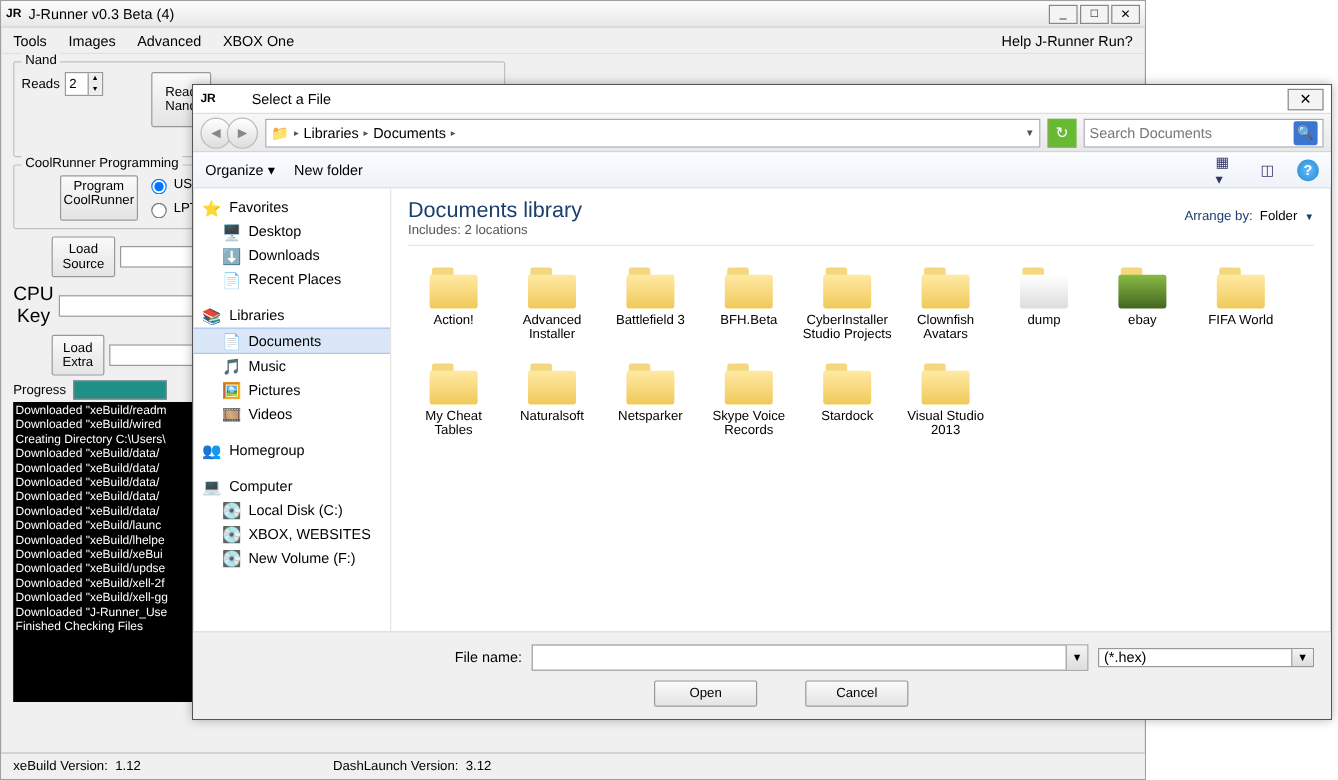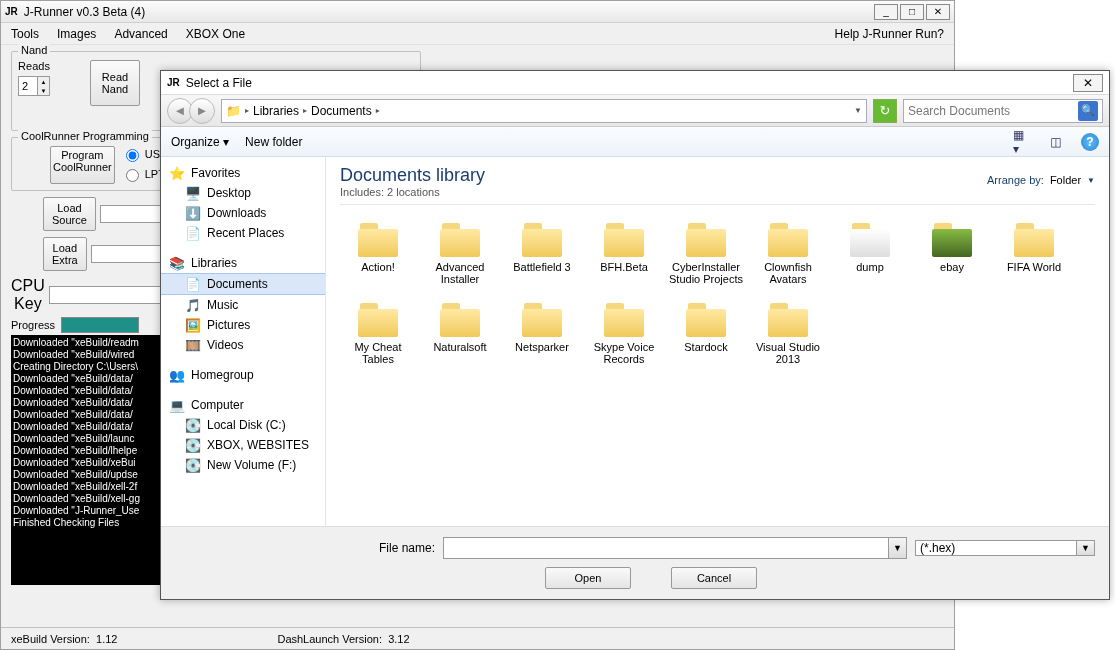--- a/index.html
+++ b/index.html
@@ -16,21 +16,21 @@
 .menubar { height: 22px; display: flex; align-items: center; padding: 0 10px; font-size: 12px; gap: 18px; border-bottom: 1px solid #e0e0e0; }
 .menubar .spacer { flex: 1; }
 
 .body-area { position: relative; padding: 6px 10px; }
 
 .groupbox { border: 1px solid #c0c0c0; border-radius: 2px; padding: 8px 6px 6px; position: relative; font-size: 11px; margin-bottom: 6px; }
 .groupbox > .gb-title { position: absolute; top: -8px; left: 6px; background: #f0f0f0; padding: 0 3px; font-size: 11px; }
 
 .nand-box { width: 410px; height: 80px; }
 .nand-content { display: flex; gap: 8px; align-items: flex-start; }
-.reads-col { display:flex; flex-direction:column; align-items:center; gap:4px; font-size:11px;}
+.reads-col { display:flex; flex-direction:row; align-items:center; gap:4px; font-size:11px;}
 .spinner { width: 32px; height: 20px; border:1px solid #999; background:#fff; display:flex; align-items:center; padding:0 3px; position:relative;}
 .spinner-arrows { position:absolute; right:0; top:0; bottom:0; width:12px; display:flex; flex-direction:column;}
 .spinner-arrows div { flex:1; border-left:1px solid #999; font-size:6px; display:flex; align-items:center; justify-content:center; background:#eee;}
 .btn { border:1px solid #999; background:linear-gradient(#fafafa,#e4e4e4); padding:4px 8px; font-size:11px; cursor:pointer; text-align:center; border-radius:2px;margin-left:32px;}
 .read-nand-btn { width: 50px; height: 46px; padding:4px 2px; display:flex; align-items:center; justify-content:center;}
 
 .coolrunner-box { width:150px; }
 .coolrunner-content { display:flex; gap:6px; }
 .prog-cool-btn { width:66px; height:38px; padding:2px; }
 .radio-col { display:flex; flex-direction:column; gap:4px; font-size:11px;}
@@ -49,21 +49,21 @@
 .statusbar { position:absolute; bottom:0; left:0; right:0; height:22px; border-top:1px solid #c0c0c0; display:flex; align-items:center; padding:0 10px; font-size:11px; gap:40px; background:#f0f0f0;}
 
 .xebuild-box { position:absolute; left:430px; top:48px; width: 350px; height: 16px; border:1px solid #c0c0c0; border-bottom:none;}
 .xebuild-box .gb-title { font-size:11px; position:absolute; top:-8px; left:6px; background:#f0f0f0; padding:0 3px;}
 .stripe { position:absolute; right:8px; top:50px; width:160px; height:18px; background: repeating-linear-gradient(45deg,#1a3,#1a3 4px,#062 4px,#062 8px); border:1px solid #333; overflow:hidden;}
 
 
 .dialog { position:absolute; left:160px; top:70px; width: 950px; height: 530px; background:#fff; border:1px solid #555; box-shadow: 0 0 8px rgba(0,0,0,.3); display:flex; flex-direction:column;}
 .dlg-title { height:24px; background:#fff; border-bottom:1px solid #ddd; display:flex; align-items:center; padding:0 6px; font-size:12px;}
 .dlg-title .logo { font-weight:bold; font-size:10px; margin-right:6px;}
-.dlg-title .t { flex:1;}
+.dlg-title .t { flex:1;margin-left:24px;}
 .dlg-close { width:30px; height:18px; border:1px solid #888; background:#f4f4f4; display:flex; align-items:center; justify-content:center; font-size:12px; cursor:pointer;}
 
 .navbar { height:32px; background:linear-gradient(#f7f7f7,#e8e8e8); border-bottom:1px solid #ccc; display:flex; align-items:center; padding:0 6px; gap:6px;}
 .nav-arrows { display:flex;}
 .nav-arrow { width:26px; height:26px; border:1px solid #bbb; border-radius:50%; background:linear-gradient(#fff,#ddd); display:flex; align-items:center; justify-content:center; font-size:13px; color:#888;}
 .nav-arrow:first-child { margin-right:-4px;}
 .breadcrumb { flex:1; height:24px; border:1px solid #aab; background:#fff; display:flex; align-items:center; padding:0 4px; font-size:12px; gap:4px;}
 .bc-drop { color:#555; font-size:8px;}
 .refresh { width:24px; height:24px; border:1px solid #8a5; background:#6b3; display:flex; align-items:center; justify-content:center; color:#fff; font-size:13px;}
 .searchbox { width:200px; height:24px; border:1px solid #aab; background:#fff; display:flex; align-items:center; padding:0 4px; font-size:12px; color:#777;}
@@ -170,25 +170,25 @@
         </div>
       </div>
     </div>
 
     <div class="form-rows">
       <div class="form-row">
           <div class="btn lbl-btn">Load Source</div>
           <input style="">
         </div>
       <div class="form-row">
+          <span style="width:72px;text-align:center">CPU Key</span>
+          <input style="">
+        </div>
+      <div class="form-row">
           <div class="btn lbl-btn">Load Extra</div>
-          <input style="">
-        </div>
-      <div class="form-row">
-          <span style="width:72px;text-align:center">CPU Key</span>
           <input style="">
         </div>
     </div>
 
     <div class="progress-row">
       <span>Progress</span>
       <div class="progress-bar"></div>
     </div>
 
     <div class="log" id="log">

